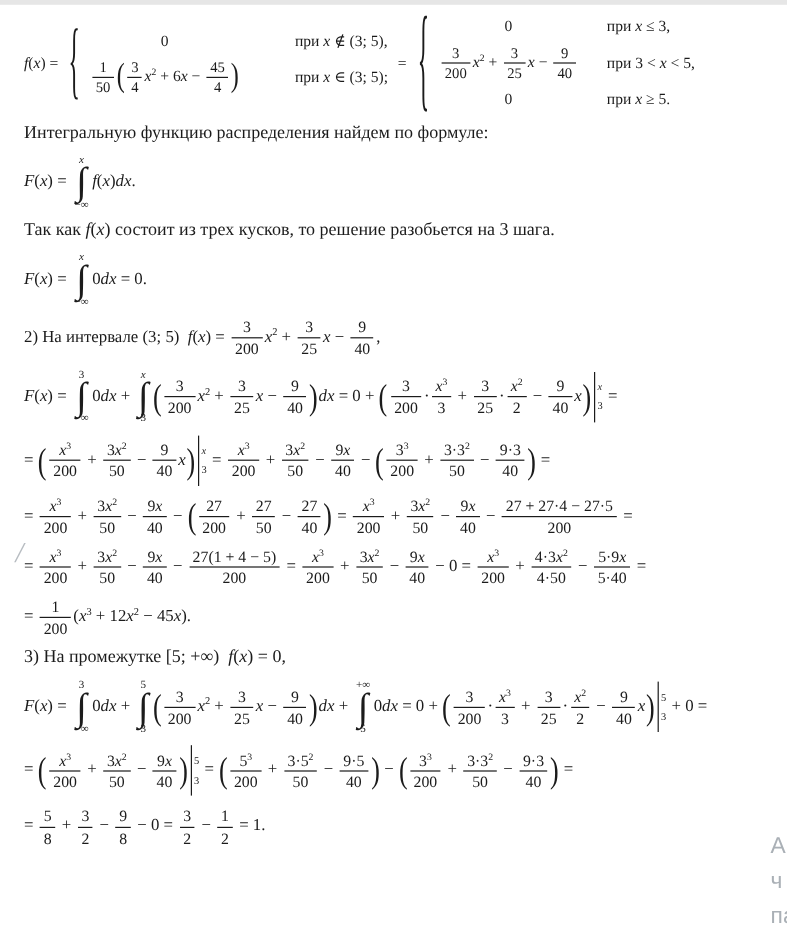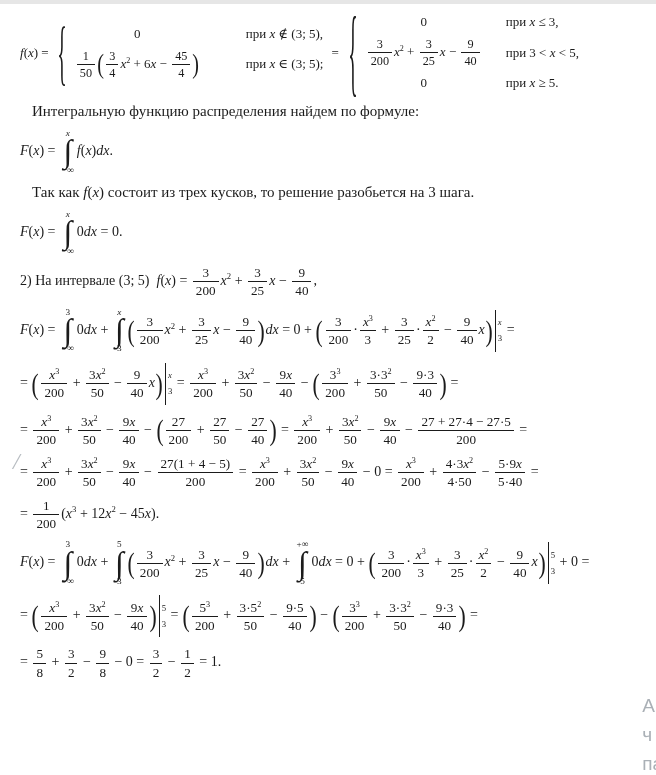--- a/index.html
+++ b/index.html
@@ -4,21 +4,21 @@
 <style>
   html,body{margin:0;padding:0;background:#fff;}
   .page{
     position:relative;width:656px;height:775px;background:#ffffff;overflow:hidden;
     font-family:"Liberation Serif","DejaVu Serif",serif;color:#1b1b1b;
   }
   .topstrip{position:absolute;top:0;left:0;width:100%;height:4px;background:#e6e6e6;}
   .doc{position:absolute;top:4px;left:0;width:100%;box-sizing:border-box;padding:4px 4px 0 20px;}
 
   
-  .tline{font-size:15px;margin:8px 12px;white-space:nowrap;}
+  .tline{font-size:15px;margin:8px 0;white-space:nowrap;}
   
   .mline{font-size:14px;margin:9px 0;white-space:nowrap;}
   .plain{white-space:pre;}
   i{font-style:italic;}
 
   
   .frac{display:inline-block;vertical-align:middle;text-align:center;font-size:.94em;margin:0 2px;line-height:1.15;}
   .frac .num{display:block;padding:0 3px 1px;}
   .frac .den{display:block;border-top:1px solid #1b1b1b;padding:1px 3px 0;}
 
@@ -118,20 +118,21 @@
       <div class="mline"><span class="plain">= </span><span class="bigp">(</span><span class="frac"><span class="num"><span class="plain"><i>x</i></span><span class="sup"><span class="plain">3</span></span></span><span class="den"><span class="plain">200</span></span></span><span class="plain"> + </span><span class="frac"><span class="num"><span class="plain">3<i>x</i></span><span class="sup"><span class="plain">2</span></span></span><span class="den"><span class="plain">50</span></span></span><span class="plain"> − </span><span class="frac"><span class="num"><span class="plain">9</span></span><span class="den"><span class="plain">40</span></span></span><span class="plain"><i>x</i></span><span class="bigp">)</span><span class="eval">
           <span class="pipe"></span>
           <span class="elims">
             <span class="eup"><span class="plain"><i>x</i></span></span>
             <span class="edn"><span class="plain">3</span></span>
           </span>
         </span><span class="plain"> = </span><span class="frac"><span class="num"><span class="plain"><i>x</i></span><span class="sup"><span class="plain">3</span></span></span><span class="den"><span class="plain">200</span></span></span><span class="plain"> + </span><span class="frac"><span class="num"><span class="plain">3<i>x</i></span><span class="sup"><span class="plain">2</span></span></span><span class="den"><span class="plain">50</span></span></span><span class="plain"> − </span><span class="frac"><span class="num"><span class="plain">9<i>x</i></span></span><span class="den"><span class="plain">40</span></span></span><span class="plain"> − </span><span class="bigp">(</span><span class="frac"><span class="num"><span class="plain">3</span><span class="sup"><span class="plain">3</span></span></span><span class="den"><span class="plain">200</span></span></span><span class="plain"> + </span><span class="frac"><span class="num"><span class="plain">3·3</span><span class="sup"><span class="plain">2</span></span></span><span class="den"><span class="plain">50</span></span></span><span class="plain"> − </span><span class="frac"><span class="num"><span class="plain">9·3</span></span><span class="den"><span class="plain">40</span></span></span><span class="bigp">)</span><span class="plain"> =</span></div>
       <div class="mline"><span class="plain">= </span><span class="frac"><span class="num"><span class="plain"><i>x</i></span><span class="sup"><span class="plain">3</span></span></span><span class="den"><span class="plain">200</span></span></span><span class="plain"> + </span><span class="frac"><span class="num"><span class="plain">3<i>x</i></span><span class="sup"><span class="plain">2</span></span></span><span class="den"><span class="plain">50</span></span></span><span class="plain"> − </span><span class="frac"><span class="num"><span class="plain">9<i>x</i></span></span><span class="den"><span class="plain">40</span></span></span><span class="plain"> − </span><span class="bigp">(</span><span class="frac"><span class="num"><span class="plain">27</span></span><span class="den"><span class="plain">200</span></span></span><span class="plain"> + </span><span class="frac"><span class="num"><span class="plain">27</span></span><span class="den"><span class="plain">50</span></span></span><span class="plain"> − </span><span class="frac"><span class="num"><span class="plain">27</span></span><span class="den"><span class="plain">40</span></span></span><span class="bigp">)</span><span class="plain"> = </span><span class="frac"><span class="num"><span class="plain"><i>x</i></span><span class="sup"><span class="plain">3</span></span></span><span class="den"><span class="plain">200</span></span></span><span class="plain"> + </span><span class="frac"><span class="num"><span class="plain">3<i>x</i></span><span class="sup"><span class="plain">2</span></span></span><span class="den"><span class="plain">50</span></span></span><span class="plain"> − </span><span class="frac"><span class="num"><span class="plain">9<i>x</i></span></span><span class="den"><span class="plain">40</span></span></span><span class="plain"> − </span><span class="frac"><span class="num"><span class="plain">27 + 27·4 − 27·5</span></span><span class="den"><span class="plain">200</span></span></span><span class="plain"> =</span></div>
       <div class="mline"><span class="plain">= </span><span class="frac"><span class="num"><span class="plain"><i>x</i></span><span class="sup"><span class="plain">3</span></span></span><span class="den"><span class="plain">200</span></span></span><span class="plain"> + </span><span class="frac"><span class="num"><span class="plain">3<i>x</i></span><span class="sup"><span class="plain">2</span></span></span><span class="den"><span class="plain">50</span></span></span><span class="plain"> − </span><span class="frac"><span class="num"><span class="plain">9<i>x</i></span></span><span class="den"><span class="plain">40</span></span></span><span class="plain"> − </span><span class="frac"><span class="num"><span class="plain">27(1 + 4 − 5)</span></span><span class="den"><span class="plain">200</span></span></span><span class="plain"> = </span><span class="frac"><span class="num"><span class="plain"><i>x</i></span><span class="sup"><span class="plain">3</span></span></span><span class="den"><span class="plain">200</span></span></span><span class="plain"> + </span><span class="frac"><span class="num"><span class="plain">3<i>x</i></span><span class="sup"><span class="plain">2</span></span></span><span class="den"><span class="plain">50</span></span></span><span class="plain"> − </span><span class="frac"><span class="num"><span class="plain">9<i>x</i></span></span><span class="den"><span class="plain">40</span></span></span><span class="plain"> − 0 = </span><span class="frac"><span class="num"><span class="plain"><i>x</i></span><span class="sup"><span class="plain">3</span></span></span><span class="den"><span class="plain">200</span></span></span><span class="plain"> + </span><span class="frac"><span class="num"><span class="plain">4·3<i>x</i></span><span class="sup"><span class="plain">2</span></span></span><span class="den"><span class="plain">4·50</span></span></span><span class="plain"> − </span><span class="frac"><span class="num"><span class="plain">5·9<i>x</i></span></span><span class="den"><span class="plain">5·40</span></span></span><span class="plain"> =</span></div>
       <div class="mline"><span class="plain">= </span><span class="frac"><span class="num"><span class="plain">1</span></span><span class="den"><span class="plain">200</span></span></span><span class="plain">(<i>x</i></span><span class="sup"><span class="plain">3</span></span><span class="plain"> + 12<i>x</i></span><span class="sup"><span class="plain">2</span></span><span class="plain"> − 45<i>x</i>).</span></div>
+      <div class="tline"><span class="plain">3) На промежутке [5; +∞)  <i>f</i>(<i>x</i>) = 0,</span></div>
       <div class="mline"><span class="plain"><i>F</i>(<i>x</i>) = </span><span class="int">
           <span class="ilim up"><span class="plain">3</span></span>
           <span class="isign">∫</span>
           <span class="ilim dn"><span class="plain">−∞</span></span>
         </span><span class="plain">0<i>dx</i> + </span><span class="int">
           <span class="ilim up"><span class="plain">5</span></span>
           <span class="isign">∫</span>
           <span class="ilim dn"><span class="plain">3</span></span>
         </span><span class="bigp">(</span><span class="frac"><span class="num"><span class="plain">3</span></span><span class="den"><span class="plain">200</span></span></span><span class="plain"><i>x</i></span><span class="sup"><span class="plain">2</span></span><span class="plain"> + </span><span class="frac"><span class="num"><span class="plain">3</span></span><span class="den"><span class="plain">25</span></span></span><span class="plain"><i>x</i> − </span><span class="frac"><span class="num"><span class="plain">9</span></span><span class="den"><span class="plain">40</span></span></span><span class="bigp">)</span><span class="plain"><i>dx</i> + </span><span class="int">
           <span class="ilim up"><span class="plain">+∞</span></span>

